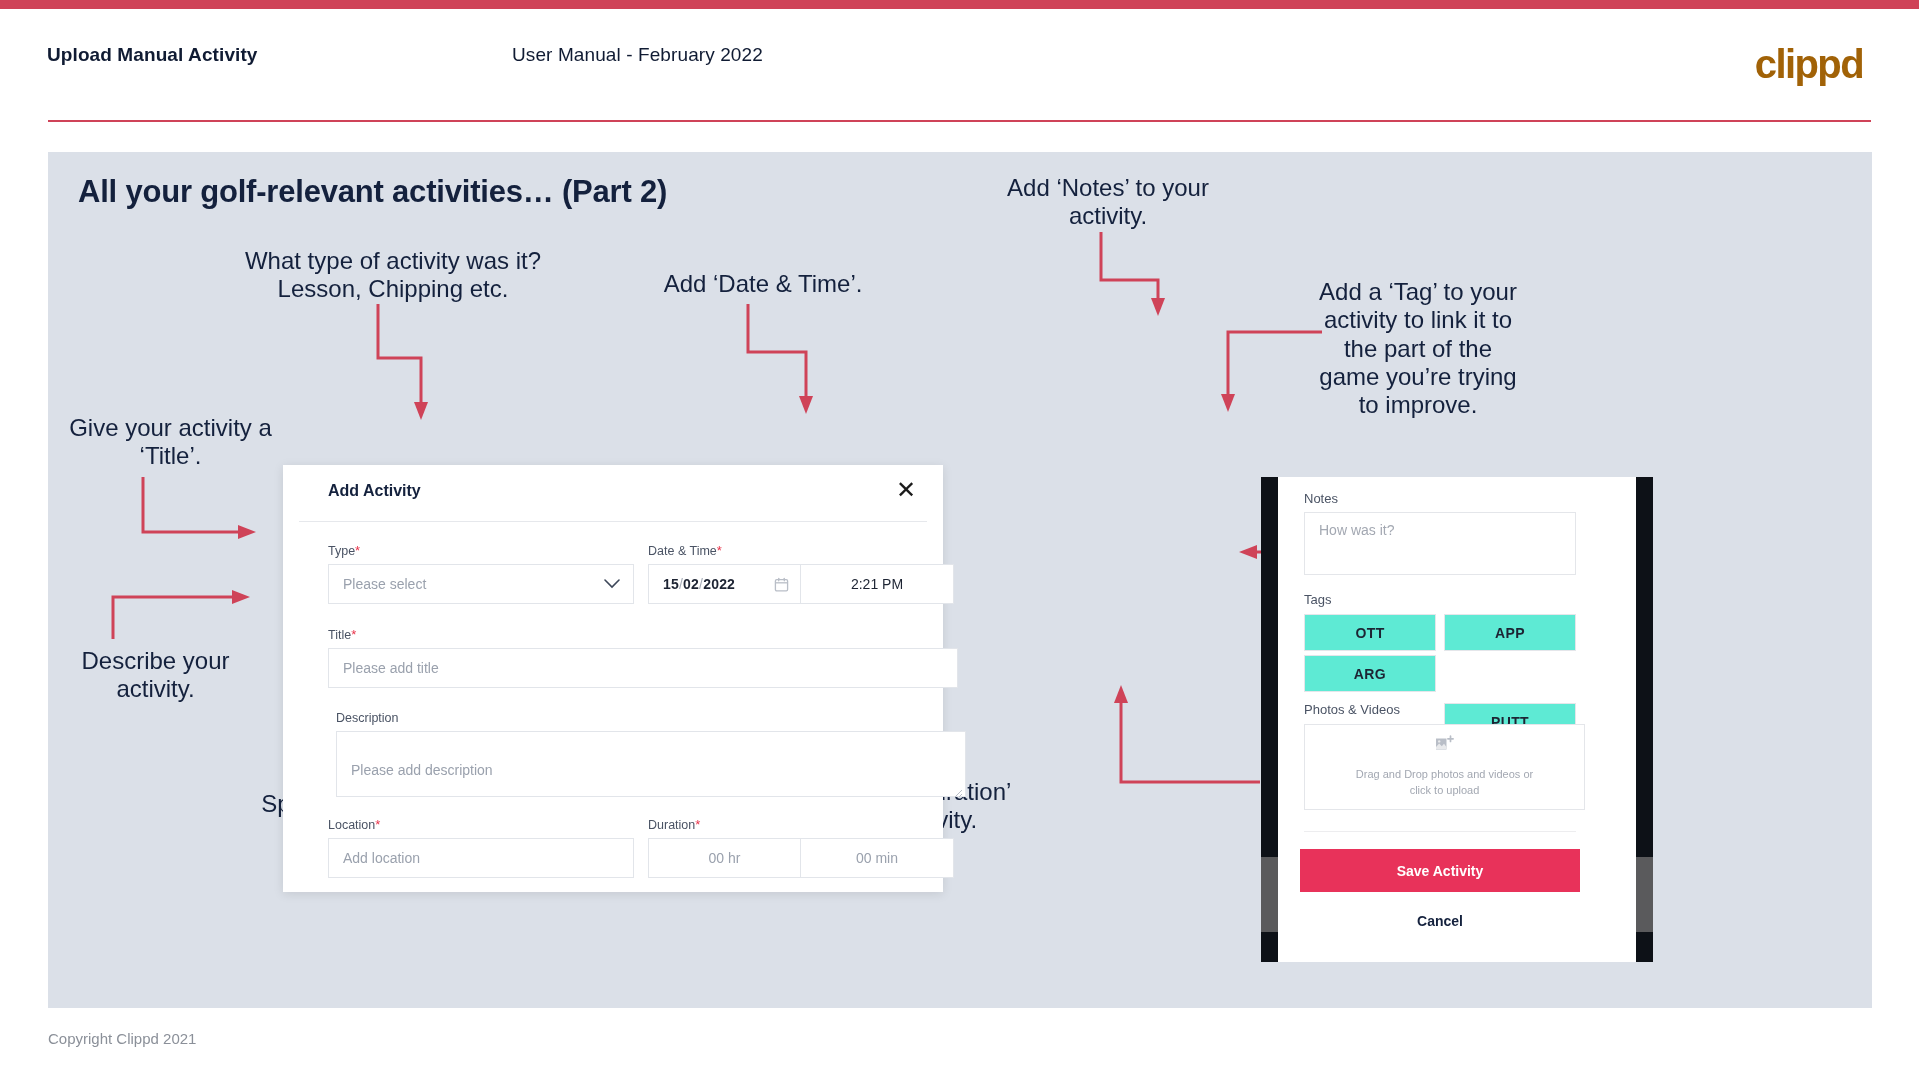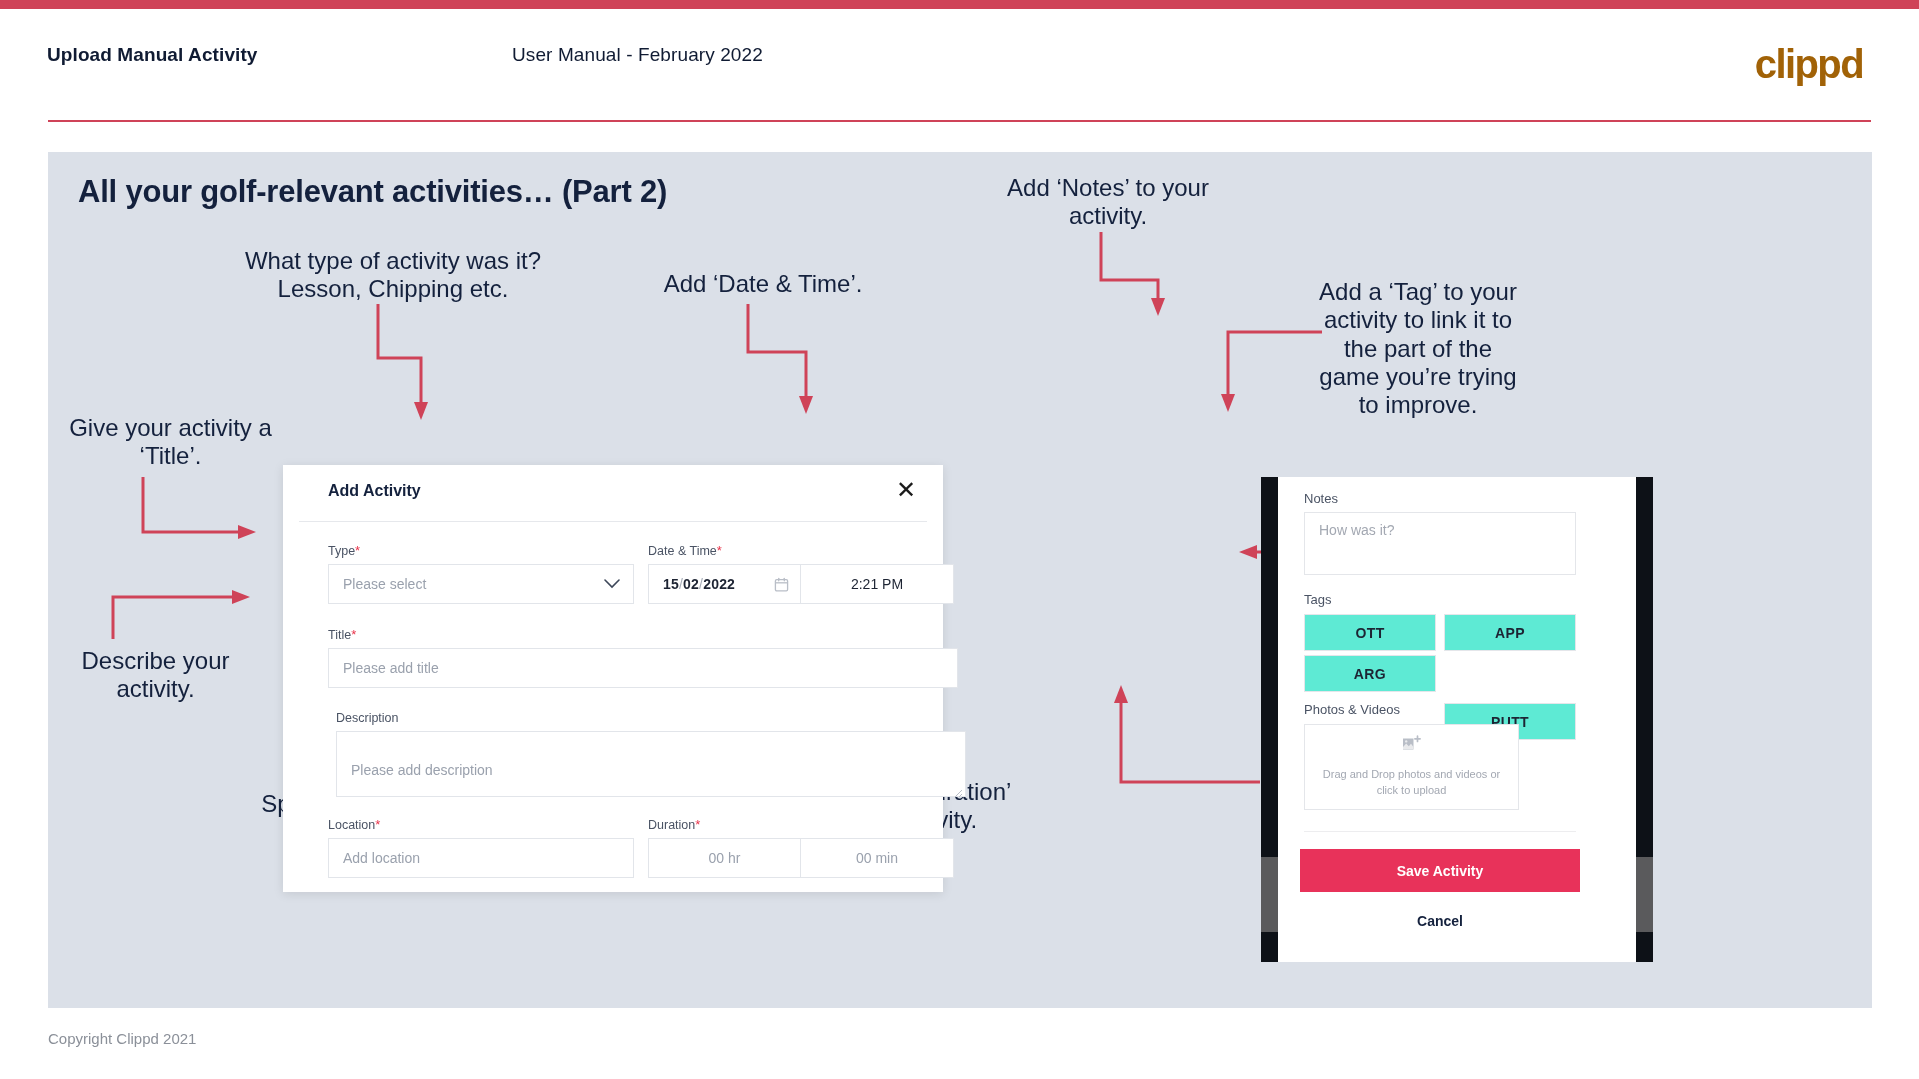--- a/index.html
+++ b/index.html
@@ -370,21 +370,21 @@
 
         <div style="position:absolute; left:26px; top:115px;" class="ph-label">Tags</div>
 
         <div class="tag-btn" style="position:absolute; left:26px;  top:137px; width:132px;">OTT</div>
         <div class="tag-btn" style="position:absolute; left:166px; top:137px; width:132px;">APP</div>
         <div class="tag-btn" style="position:absolute; left:26px;  top:178px; width:132px;">ARG</div>
         <div class="tag-btn" style="position:absolute; left:166px; top:178px; width:132px;margin-top:48px;">PUTT</div>
 
         <div style="position:absolute; left:26px; top:225px;" class="ph-label">Photos &amp; Videos</div>
 
-        <div class="dropzone" style="position:absolute; left:26px; top:247px; width:215px; height:86px;">
+        <div class="dropzone" style="position:absolute; left:26px; top:247px; width:281px; height:86px;">
           <span style="margin-bottom:8px;">
             <svg width="20" height="18" viewBox="0 0 20 18">
               <path d="M1 3.5 h10.5 v11 H1 z" fill="#b9bec7"></path>
               <path d="M1 12 l3.2 -3.6 l2.6 2.8 l2.2 -2.4 l2.5 3.2 v2 H1 z" fill="#e9eaec"></path>
               <circle cx="4.2" cy="6.4" r="1.2" fill="#e9eaec"></circle>
               <path d="M15.5 1.2 v5.2 M12.9 3.8 h5.2" stroke="#b9bec7" stroke-width="1.7" stroke-linecap="round"></path>
             </svg>
           </span>
           <span>Drag and Drop photos and videos or</span>
           <span>click to upload</span>

